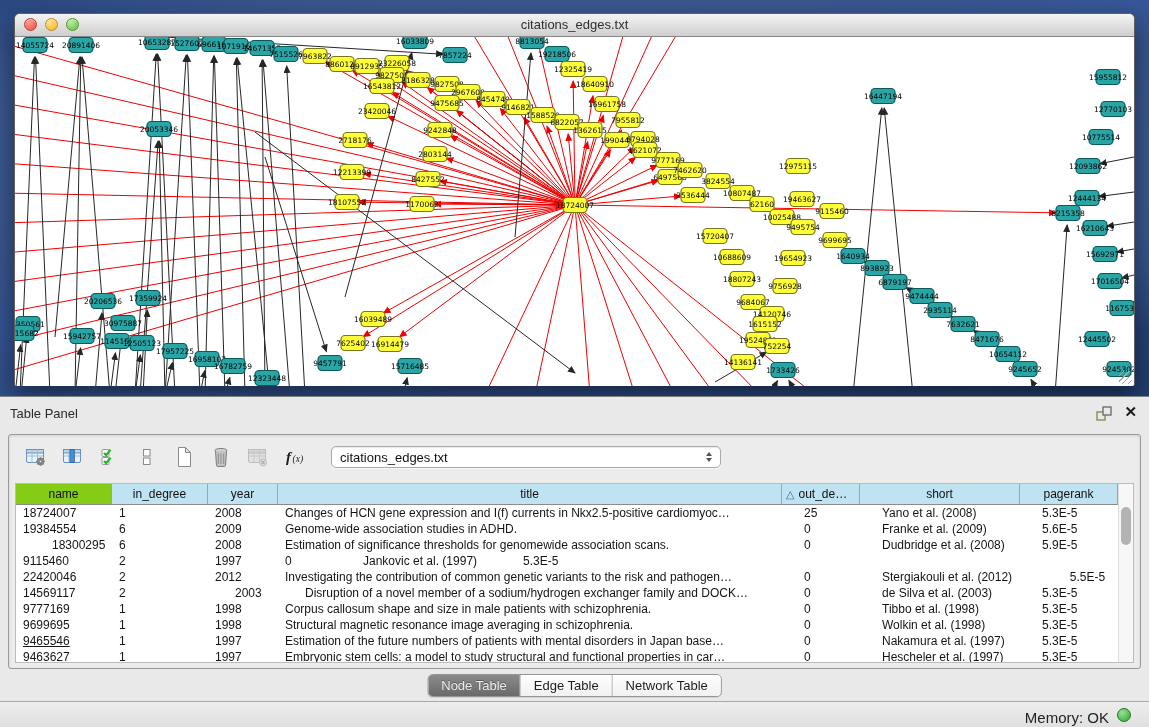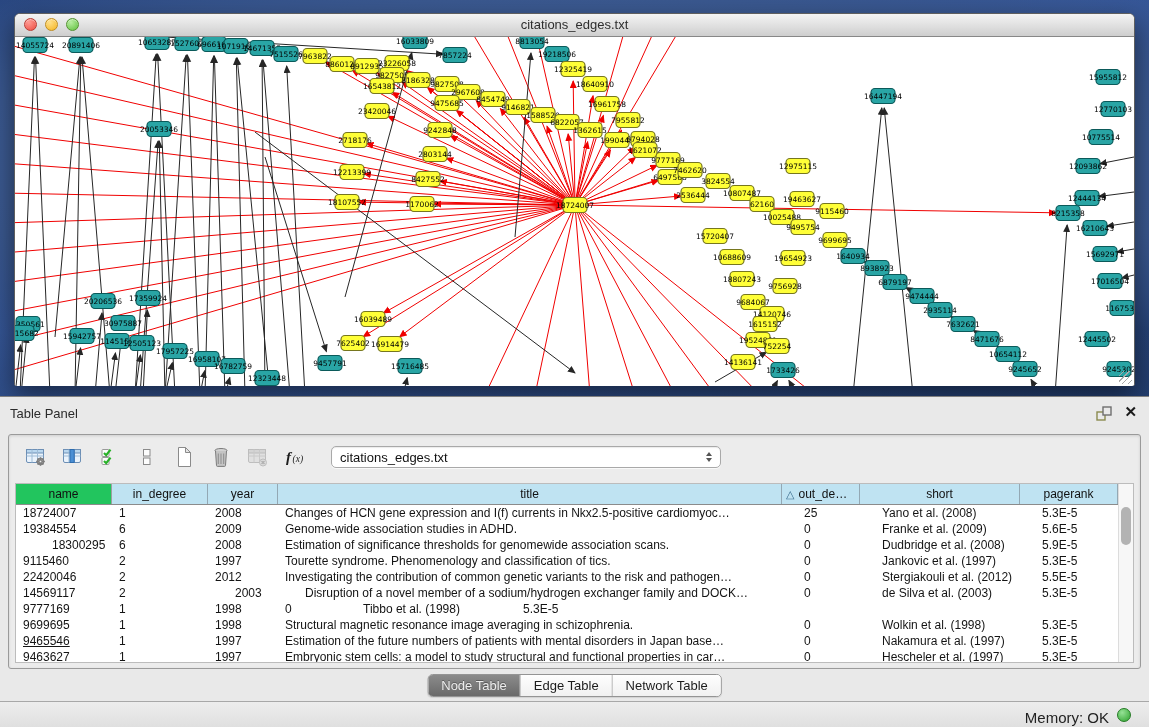--- a/index.html
+++ b/index.html
@@ -70,21 +70,21 @@
   .arr-dn{width:0;height:0;border-left:3.5px solid transparent;border-right:3.5px solid transparent;border-top:4px solid #555;}
   .tablewrap{
     position:absolute;left:6px;right:6px;top:48px;bottom:5px;
     background:#fff;border:1px solid #bcbcbc;box-sizing:border-box;overflow:hidden;
   }
   .thead{display:flex;height:20px;border-bottom:1px solid #8b8b8b;font-size:12px;color:#111;}
   .th{
     background:#bfe3f2;border-right:1px solid #93a8b4;box-sizing:border-box;
     display:flex;align-items:center;justify-content:center;overflow:hidden;white-space:nowrap;
   }
-  .th.gray{background:#22c55e;border-right:1px solid #9f9f9f;}
+  .th.gray{background:#84cc16;border-right:1px solid #9f9f9f;}
   .th.leftal{justify-content:flex-start;padding-left:4px;}
   .th .sortmark{color:#3b6e8f;margin-right:4px;font-size:11px;}
   .th.filler{background:#f7f7f7;border-right:none;}
   .tbody{position:relative;}
   .tr{display:flex;height:16px;line-height:16px;font-size:12px;color:#141414;background:#fff;}
   .td{padding-left:7px;box-sizing:border-box;overflow:hidden;white-space:nowrap;}
   .vscroll{
     position:absolute;top:0;right:0;bottom:0;width:15px;background:#f7f7f7;
     border-left:1px solid #dcdcdc;box-sizing:border-box;
   }
@@ -832,47 +832,47 @@
             <div class="td" style="width: 70px; flex: 0 0 auto;">2008</div>
             <div class="td" style="flex: 1 1 0%;">Estimation of significance thresholds for genomewide association scans.</div>
             <div class="td" style="width: 78px; flex: 0 0 auto;">0</div>
             <div class="td" style="width: 160px; flex: 0 0 auto;">Dudbridge et al. (2008)</div>
             <div class="td" style="width: 98px; flex: 0 0 auto;">5.9E-5</div>
           </div>
           <div class="tr">
             <div class="td" style="width: 96px; flex: 0 0 auto;">9115460</div>
             <div class="td" style="width: 96px; flex: 0 0 auto;">2</div>
             <div class="td" style="width: 70px; flex: 0 0 auto;">1997</div>
-            <div class="td" style="flex: 1 1 0%;">Tourette syndrome. Phenomenology and classification of tics.</div>
             <div class="td" style="width: 78px; flex: 0 0 auto;">0</div>
             <div class="td" style="width: 160px; flex: 0 0 auto;">Jankovic et al. (1997)</div>
             <div class="td" style="width: 98px; flex: 0 0 auto;">5.3E-5</div>
           </div>
           <div class="tr">
             <div class="td" style="width: 96px; flex: 0 0 auto;">22420046</div>
             <div class="td" style="width: 96px; flex: 0 0 auto;">2</div>
             <div class="td" style="width: 70px; flex: 0 0 auto;">2012</div>
             <div class="td" style="flex: 1 1 0%;">Investigating the contribution of common genetic variants to the risk and pathogen…</div>
             <div class="td" style="width: 78px; flex: 0 0 auto;">0</div>
             <div class="td" style="width: 160px; flex: 0 0 auto;">Stergiakouli et al. (2012)</div>
-            <div class="td" style="width: 98px; flex: 0 0 auto;">5.5E-5</div>
+            <div class="td" style="width: 98px; flex: 0 0 auto; text-align: center;">5.5E-5</div>
           </div>
           <div class="tr">
             <div class="td" style="width: 96px; flex: 0 0 auto;">14569117</div>
             <div class="td" style="width: 96px; flex: 0 0 auto;">2</div>
             <div class="td" style="width: 70px; flex: 0 0 auto; margin-left: 20px;">2003</div>
             <div class="td" style="flex: 1 1 0%;">Disruption of a novel member of a sodium/hydrogen exchanger family and DOCK…</div>
             <div class="td" style="width: 78px; flex: 0 0 auto;">0</div>
             <div class="td" style="width: 160px; flex: 0 0 auto;">de Silva et al. (2003)</div>
             <div class="td" style="width: 98px; flex: 0 0 auto;">5.3E-5</div>
           </div>
           <div class="tr">
             <div class="td" style="width: 96px; flex: 0 0 auto;">9777169</div>
             <div class="td" style="width: 96px; flex: 0 0 auto;">1</div>
             <div class="td" style="width: 70px; flex: 0 0 auto;">1998</div>
+            <div class="td" style="flex: 1 1 0%;">Corpus callosum shape and size in male patients with schizophrenia.</div>
             <div class="td" style="width: 78px; flex: 0 0 auto;">0</div>
             <div class="td" style="width: 160px; flex: 0 0 auto;">Tibbo et al. (1998)</div>
             <div class="td" style="width: 98px; flex: 0 0 auto;">5.3E-5</div>
           </div>
           <div class="tr">
             <div class="td" style="width: 96px; flex: 0 0 auto;">9699695</div>
             <div class="td" style="width: 96px; flex: 0 0 auto;">1</div>
             <div class="td" style="width: 70px; flex: 0 0 auto;">1998</div>
             <div class="td" style="flex: 1 1 0%;">Structural magnetic resonance image averaging in schizophrenia.</div>
             <div class="td" style="width: 78px; flex: 0 0 auto;">0</div>

